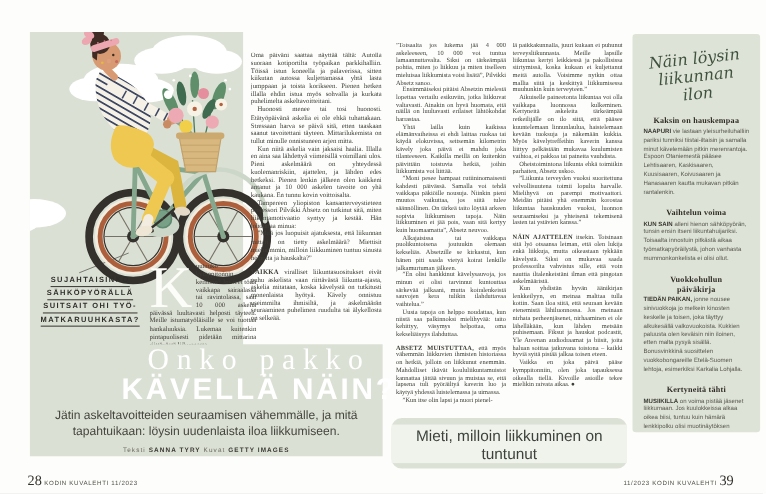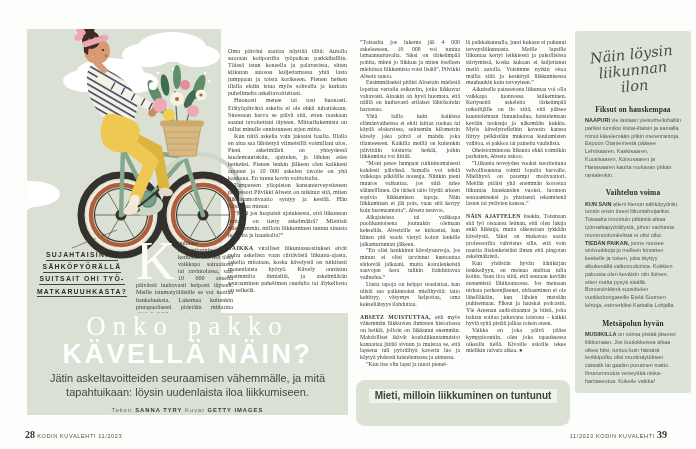--- a/index.html
+++ b/index.html
@@ -21,40 +21,40 @@
   .para:first-of-type{text-indent:0;}
   .para:has(.lead){text-indent:0;margin-top:6px;}
   .lead{font-weight:bold;letter-spacing:.2px;}
   .pullquote{left:30px;top:251px;width:104px;text-align:center;font-family:"Liberation Sans",sans-serif;
              font-size:6.8px;font-weight:bold;letter-spacing:1.3px;color:#2e2e2a;}
   .pq-line{display:inline-block;border-bottom:.7px solid #44443f;padding-bottom:1.6px;margin-bottom:2.6px;white-space:nowrap;}
   .dropcap-para{left:136px;top:240px;width:97px;height:73px;font-size:6.1px;line-height:1.16;
                 text-align:justify;overflow:hidden;}
   .dropcap{float:left;font-family:"Liberation Serif",serif;font-size:54px;line-height:.72;
            color:#fcfcf8;padding:2px 3px 0 0;font-weight:500;}
-  .title-block{left:27px;top:312px;width:321px;text-align:center;color:var(--title-color);}
+  .title-block{left:27px;top:312px;width:321px;text-align:center;color:var(--title-color);padding-left:48px;}
   .title1{font-family:"Liberation Serif",serif;font-size:27px;font-weight:500;letter-spacing:7px;line-height:1.05;}
   .title2{font-family:"Liberation Sans",sans-serif;font-size:27px;font-weight:700;letter-spacing:2.5px;line-height:1.0;margin-top:1px;}
   .standfirst{left:37px;top:371px;width:301px;text-align:center;font-family:"Liberation Sans",sans-serif;
               font-size:11px;line-height:1.3;color:#45463f;}
   .byline{left:27px;top:407px;width:321px;text-align:center;font-family:"Liberation Sans",sans-serif;
           font-size:5.8px;letter-spacing:1px;color:#6b6a62;}
   .byline b{color:#3b3a34;}
   .footer{top:429px;font-family:"Liberation Sans",sans-serif;font-size:5.6px;letter-spacing:.6px;color:#514f48;}
-  .footer .pnum{font-family:"Liberation Serif",serif;font-size:10px;font-weight:bold;letter-spacing:0;color:#33312c;}
+  .footer .pnum{font-family:"Liberation Serif",serif;font-size:13px;font-weight:normal;letter-spacing:0;color:#33312c;}
   .footer-left{left:25px;}
   .footer-right{right:29px;text-align:right;}
   
   .colr{font-size:5.8px;line-height:1.16;}
   .col2{left:360px;top:39px;width:100px;height:337px;}
   .col3{left:466px;top:39px;width:100px;height:333px;}
   .band{left:356px;top:380px;width:214px;height:46px;background:var(--band-bg);border-radius:9px;
         text-align:center;padding-top:5px;box-sizing:border-box;}
   .bubble-line{display:inline-block;background:var(--highlight-bg);font-family:"Liberation Sans",sans-serif;
-               font-size:10px;color:#3d433c;padding:1.5px 6px;margin-top:1px;font-weight:bold;}
+               font-size:14px;color:#3d433c;padding:1.5px 6px;margin-top:1px;}
   .sidebar{left:575px;top:31px;width:116px;height:362px;background:var(--sidebar-bg);border-radius:3px;
            box-sizing:border-box;padding:16px 10px 0 10px;overflow:hidden;}
   .sb-title{font-family:"DejaVu Serif",serif;font-style:italic;font-size:14.5px;line-height:1.1;
             color:var(--script-color);text-align:center;transform:rotate(-6deg);margin-bottom:10px;}
   .sb-h{font-family:"Liberation Serif",serif;font-size:7.4px;font-weight:bold;color:#2f2c26;
         text-align:center;margin:9px 6px 3px 6px;line-height:1.25;letter-spacing:.2px;}
   .sb-p{font-family:"Liberation Sans",sans-serif;font-size:5.5px;line-height:1.42;color:#57584f;margin:0;}
   .sb-p b{color:#3a3a33;}
 </style>
 </head>
@@ -293,35 +293,36 @@
   </div>
 
   <div class="abs sidebar">
     <div class="sb-title">
       <span>Näin löysin</span><br>
       <span>liikunnan ilon</span>
     </div>
     <div class="sections">
 
         <section class="sb-sec">
-          <h3 class="sb-h">Fiksut on hauskempaa</h3>
+          <h3 class="sb-h">Kaksin on hauskempaa</h3>
           <p class="sb-p"><b>NAAPURI</b><span> vie lastaan yleisurheiluhalliin pariksi tunniksi tiistai-iltaisin ja samalla minut kävelemään pitkin merenrantoja. Espoon Otaniemestä pääsee Lehtisaaren, Kaskisaaren, Kuusisaaren, Koivusaaren ja Hanasaaren kautta mukavan pitkän rantalenkin.</span></p>
         </section>
 
         <section class="sb-sec">
           <h3 class="sb-h">Vaihtelun voima</h3>
           <p class="sb-p"><b>KUN SAIN</b><span> alleni hienon sähköpyörän, tunsin ensin itseni liikuntahuijariksi. Toisaalta innostuin pitkästä aikaa työmatkapyöräilystä, johon vanhasta mummonkonkelista ei olisi ollut.</span></p>
         </section>
 
         <section class="sb-sec">
+          <h3 class="sb-h">Vuokkohullun päiväkirja</h3>
           <p class="sb-p"><b>TIEDÄN PAIKAN,</b><span> jonne nousee sinivuokkoja jo melkein kinosten keskelle ja toisen, joka täyttyy alkukesällä valkovuokoista. Kukkien paluusta olen keväisin niin iloinen, etten malta pysyä sisällä. Bonusvinkkinä suosittelen vuokkobongareille Etelä-Suomen lehtoja, esimerkiksi Karkalia Lohjalla.</span></p>
         </section>
 
         <section class="sb-sec">
-          <h3 class="sb-h">Metsäpolun hyvän</h3>
+          <h3 class="sb-h">Kertyneitä tähti</h3>
           <p class="sb-p"><b>MUSIIKILLA</b><span> on voima pistää jäsenet liikkumaan. Jos kuulokkeissa alkaa oikea biisi, tuntuu kuin hämärä lenkkipolku olisi muotinäytöksen catwalk tai gaalan punainen matto. Ilmarummutus vetreyttää niska-hartiaseutua. Kokeile vaikka!</span></p>
         </section>
       </div>
   </div>
 
   <div class="abs footer footer-right">
     <span>11/2023 KODIN KUVALEHTI</span>
     <span class="pnum">39</span>
   </div>
 

